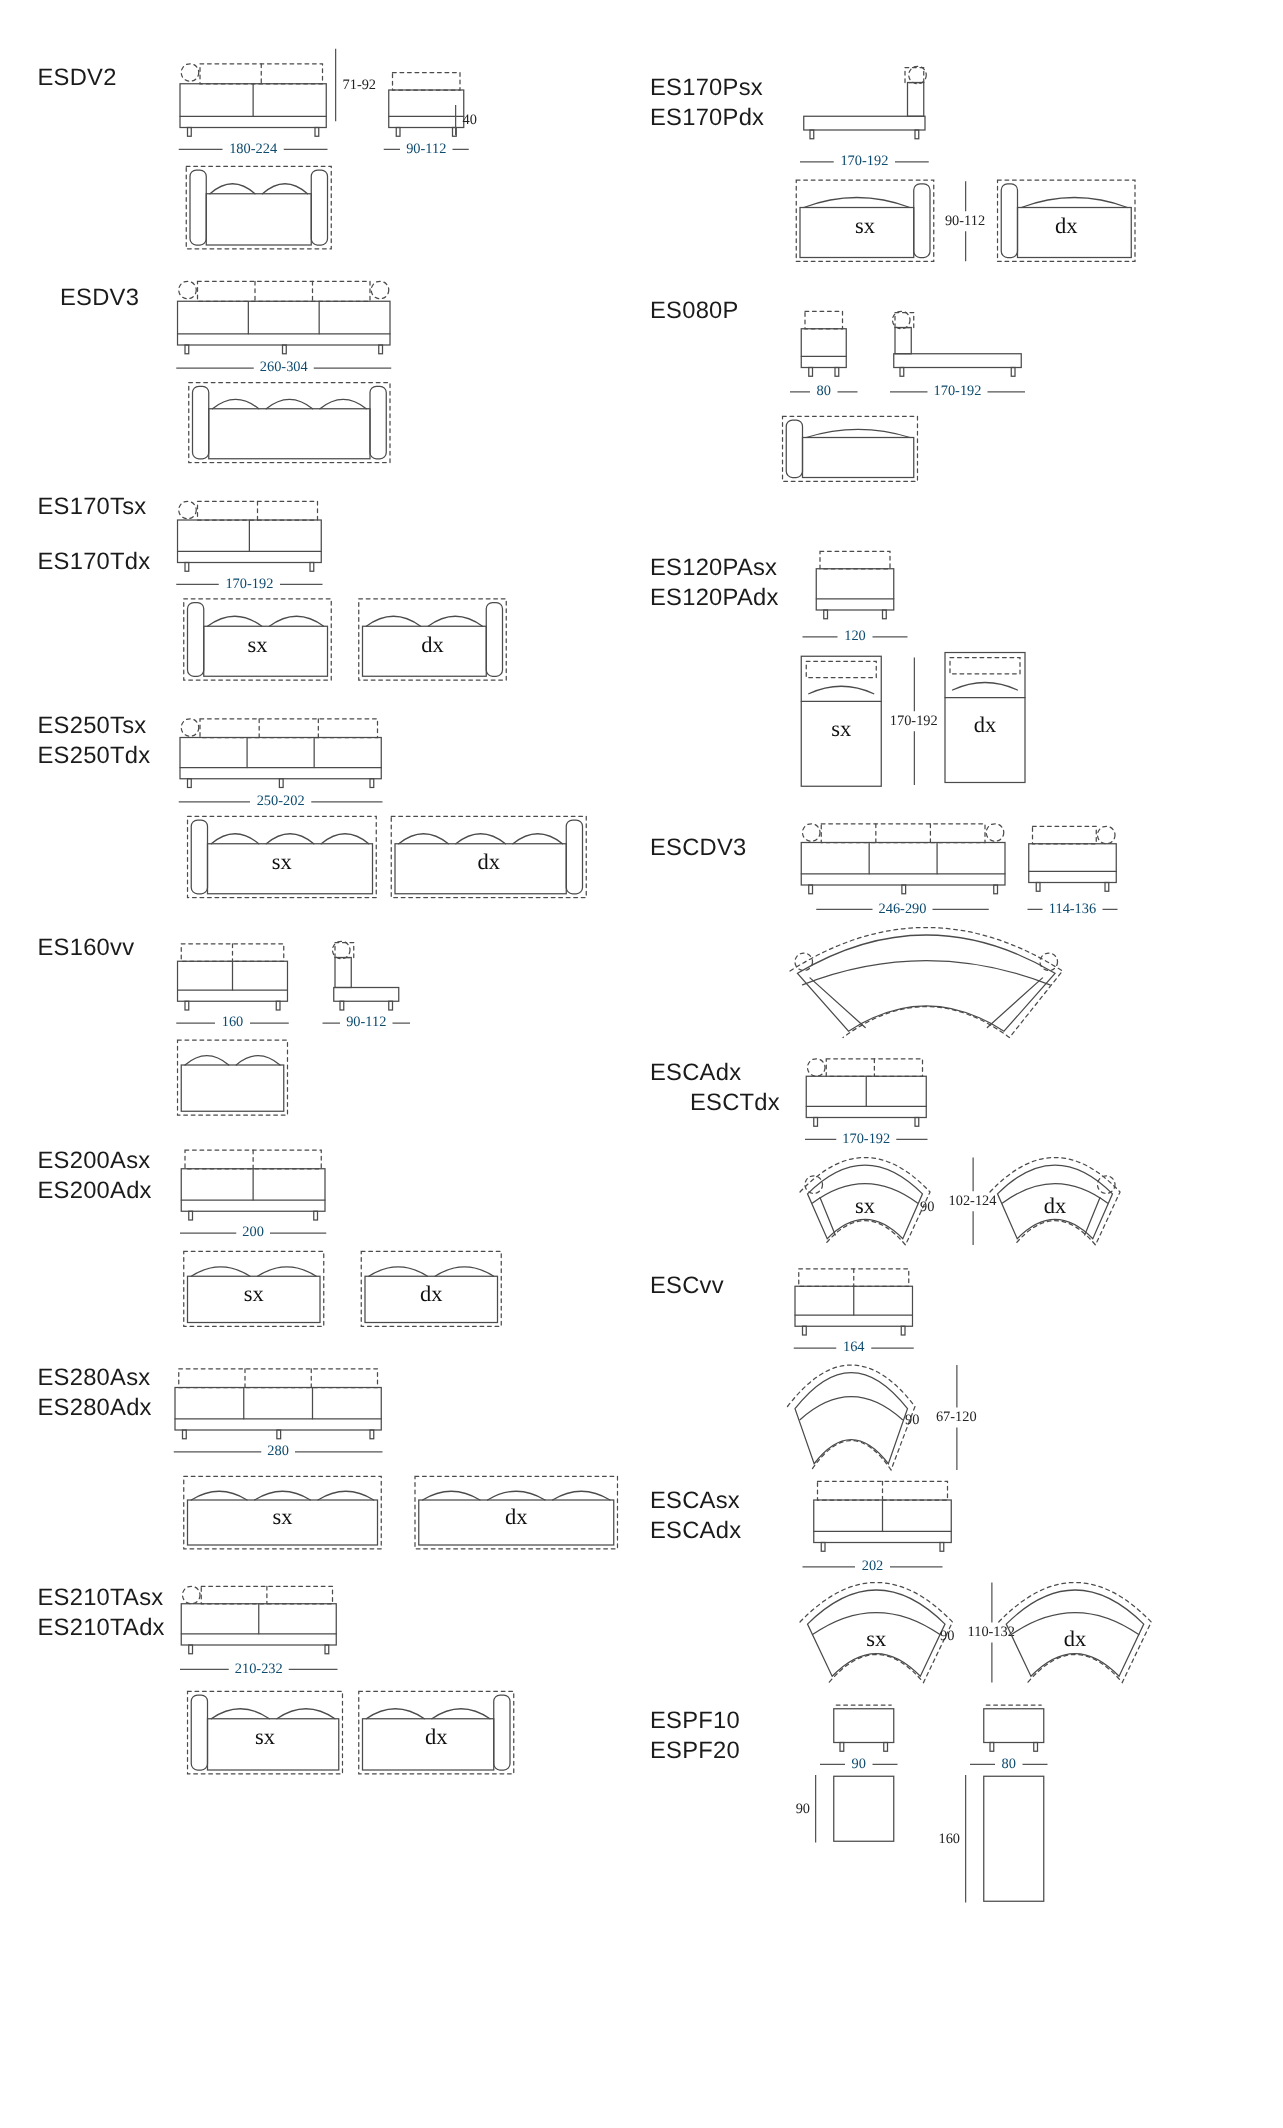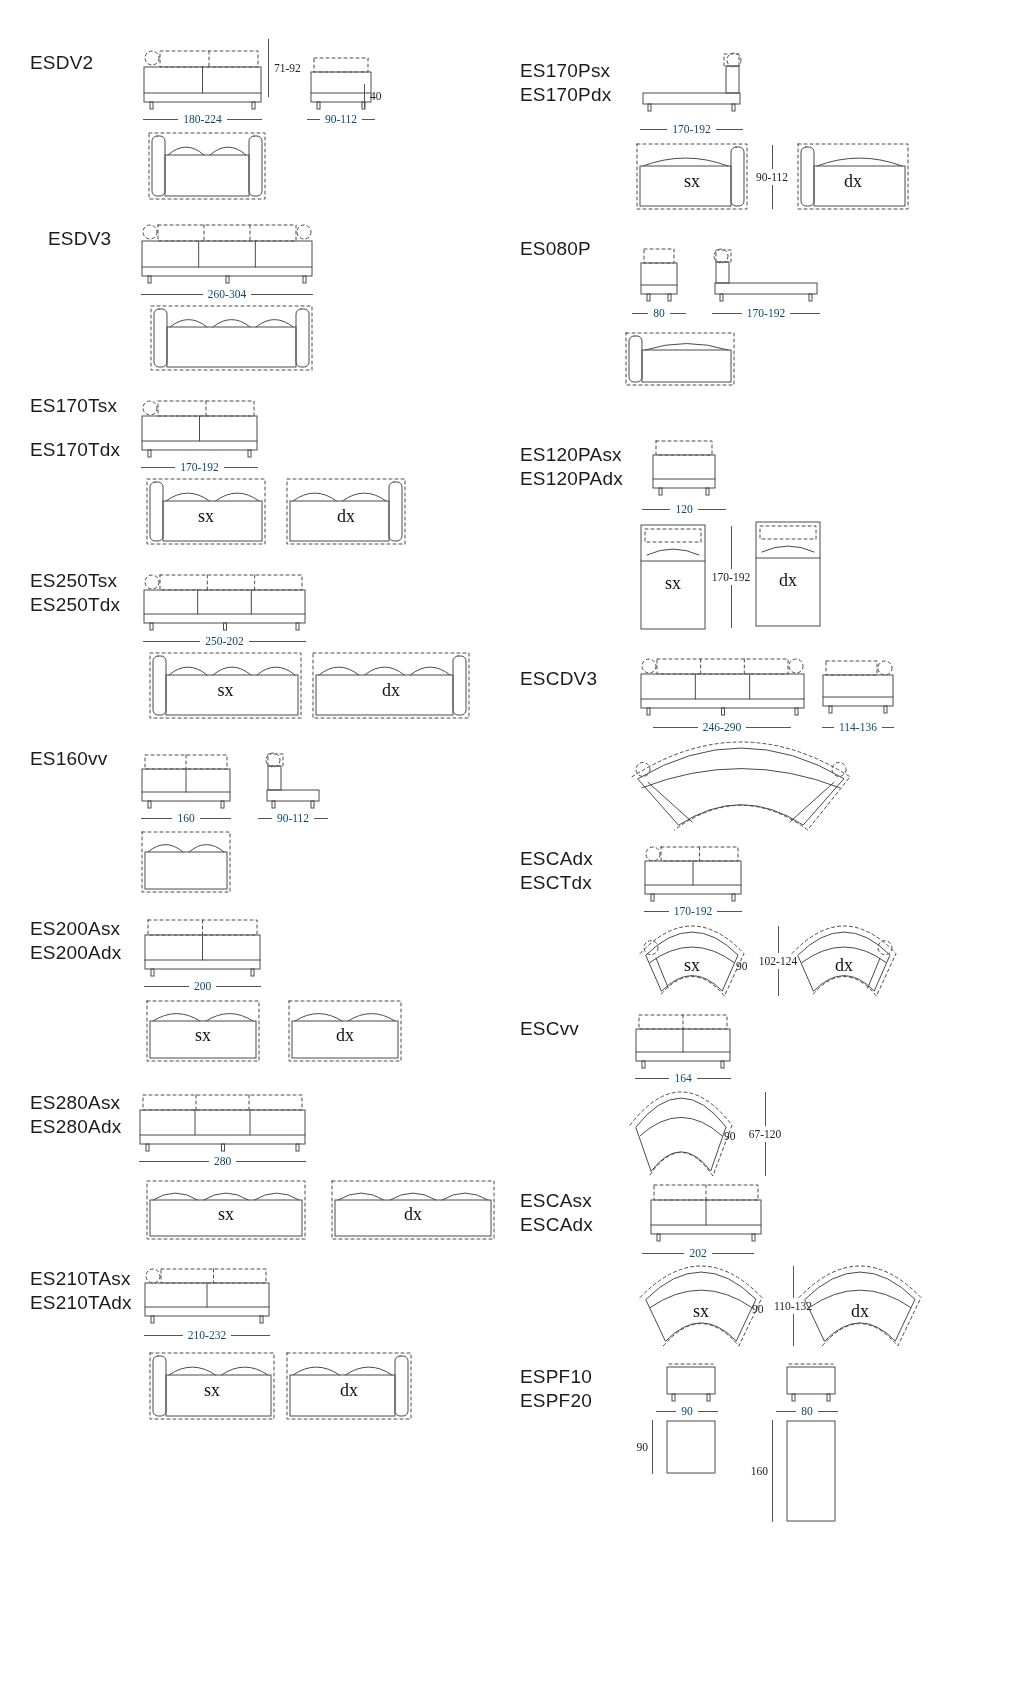--- a/index.html
+++ b/index.html
@@ -480,21 +480,21 @@
           <path d="M8,38.64 Q111,-22.64 214,38.64 L173.16,85 Q111,44.32 48.84,85 Z"></path>
           <path d="M12,47.84 Q111,9.199999999999996 210,47.84"></path>
           <path d="M18,42.32 L62.160000000000004,82"></path>
           <circle cx="13" cy="29.44" r="7" stroke-dasharray="3,3"></circle>
           <path d="M204,42.32 L159.84,82"></path>
           <circle cx="209" cy="29.44" r="7" stroke-dasharray="3,3"></circle>
         </svg></span>
     </div>
 
   <div class="mlabel" style="left:520px;top:848px">ESCAdx</div>
-  <div class="mlabel" style="left:520px;top:872px">ESCTdx</div>
+  <div class="mlabel" style="left:552px;top:872px">ESCTdx</div>
   <div class="fig" style="left:644px;top:844px;width:98px;height:58px">
       <span class="draw"><svg width="98" height="58" viewBox="0 0 98 58" fill="none" stroke="#4b4b4b" stroke-width="1" stroke-linecap="round">
           <circle cx="9" cy="10" r="7" stroke-dasharray="3,3"></circle>
           <rect x="17" y="3" width="77" height="14" stroke-dasharray="3,3"></rect>
           <line x1="55.5" y1="3" x2="55.5" y2="17" stroke-dasharray="3,3"></line>
           <rect x="1" y="17" width="96" height="33"></rect>
           <line x1="1" y1="41" x2="97" y2="41"></line>
           <line x1="49" y1="17" x2="49" y2="41"></line>
           <rect x="7" y="50" width="3" height="7"></rect>
           <rect x="88" y="50" width="3" height="7"></rect>

